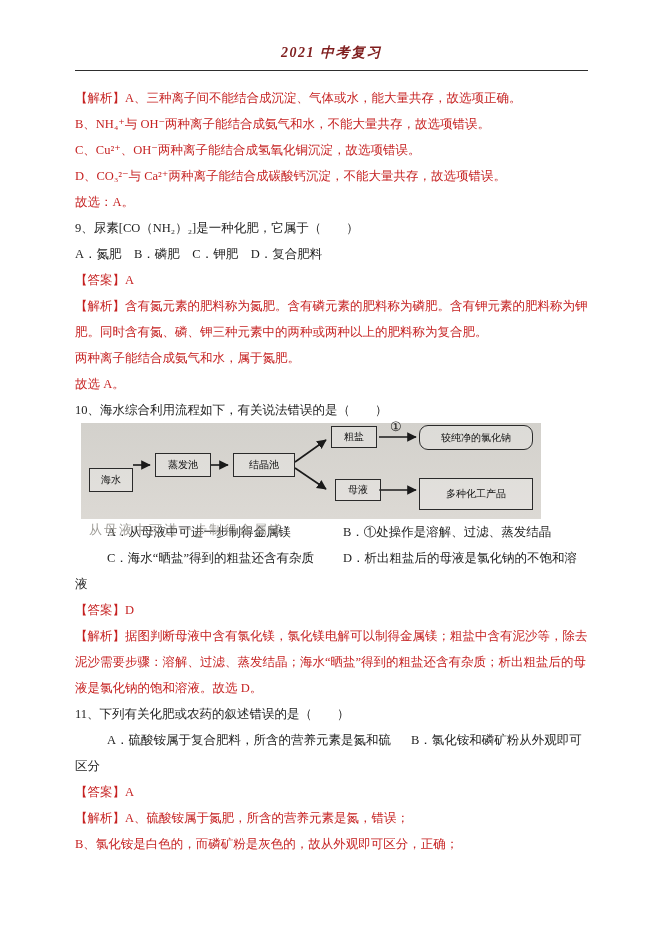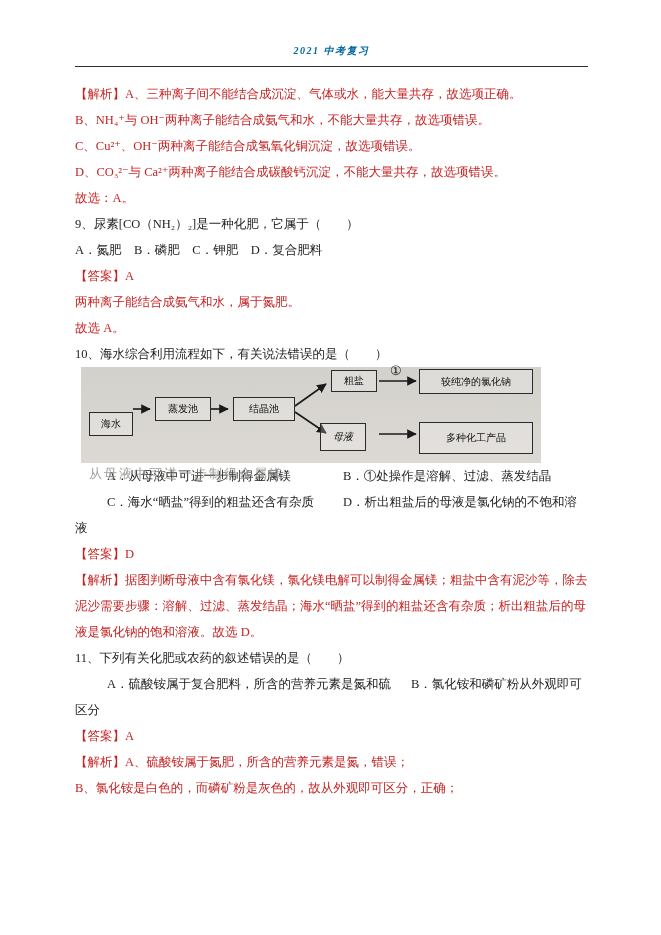--- a/index.html
+++ b/index.html
@@ -6,22 +6,22 @@
   html,body { background:#ffffff; }
   body {
     width:661px; height:935px;
     font-family:"Liberation Serif","DejaVu Serif",serif;
     color:#1d1d1d;
     overflow:hidden;
   }
   .page { width:661px; height:935px; padding:44px 73px 0 75px; overflow:hidden; }
   .doc-header { border-bottom:1.5px solid #2e2e2e; padding-bottom:8px; }
   .doc-title {
-    text-align:center; font-size:10px; font-weight:bold; font-style:italic;
-    letter-spacing:1.5px; color:#0369a1;
+    text-align:center; font-size:14px; font-weight:bold; font-style:italic;
+    letter-spacing:1.5px; color:#7f1d1d;
   }
   .content { margin-top:14px; width:513px; font-size:12.5px; }
   .content p { line-height:26px; margin:0; }
   .red { color:#c62222; }
   .tag, .ans { font-weight:normal; }
   .l { display:inline-block; vertical-align:top;margin-left:32px; }
   .w236 { width:236px; }
   .w304 { width:304px; }
 
   
@@ -60,20 +60,21 @@
 
     <p class="red"><span class="tag">【解析】</span><span>A、三种离子间不能结合成沉淀、气体或水，能大量共存，故选项正确。</span></p>
     <p class="red">B、NH₄⁺与 OH⁻两种离子能结合成氨气和水，不能大量共存，故选项错误。</p>
     <p class="red">C、Cu²⁺、OH⁻两种离子能结合成氢氧化铜沉淀，故选项错误。</p>
     <p class="red">D、CO₃²⁻与 Ca²⁺两种离子能结合成碳酸钙沉淀，不能大量共存，故选项错误。</p>
     <p class="red">故选：A。</p>
 
     <p>9、尿素[CO（NH₂）₂]是一种化肥，它属于（　　）</p>
     <p>A．氮肥　B．磷肥　C．钾肥　D．复合肥料</p>
     <p class="red"><span class="tag">【答案】</span><span class="ans">A</span></p>
+    <p class="red"><span class="tag">【解析】</span><span>含有氮元素的肥料称为氮肥。含有磷元素的肥料称为磷肥。含有钾元素的肥料称为钾肥。同时含有氮、磷、钾三种元素中的两种或两种以上的肥料称为复合肥。</span></p>
     <p class="red">两种离子能结合成氨气和水，属于氮肥。</p>
     <p class="red">故选 A。</p>
 
     <p>10、海水综合利用流程如下，有关说法错误的是（　　）</p>
 
     <figure class="flow">
       <svg width="460" height="82" viewBox="0 0 460 82">
         <defs>
           <marker id="ah" markerWidth="7" markerHeight="7" refX="5.5" refY="3" orient="auto">
             <path d="M0,0 L6,3 L0,6 Z" fill="#1a1a1a"></path>
@@ -83,22 +84,22 @@
         <line x1="130" y1="42" x2="147" y2="42" stroke="#1a1a1a" stroke-width="1.6" marker-end="url(#ah)"></line>
         <line x1="214" y1="39" x2="245" y2="17" stroke="#1a1a1a" stroke-width="1.6" marker-end="url(#ah)"></line>
         <line x1="214" y1="45" x2="245" y2="66" stroke="#1a1a1a" stroke-width="1.6" marker-end="url(#ah)"></line>
         <line x1="298" y1="14" x2="335" y2="14" stroke="#1a1a1a" stroke-width="1.6" marker-end="url(#ah)"></line>
         <line x1="298" y1="67" x2="335" y2="67" stroke="#1a1a1a" stroke-width="1.6" marker-end="url(#ah)"></line>
       </svg>
       <div class="fbox" style="left:8px; top:45px; width:44px; height:24px;">海水</div>
       <div class="fbox" style="left:74px; top:30px; width:56px; height:24px;">蒸发池</div>
       <div class="fbox" style="left:152px; top:30px; width:62px; height:24px;">结晶池</div>
       <div class="fbox" style="left:250px; top:3px; width:46px; height:22px;">粗盐</div>
-      <div class="fbox" style="left:239px; top:56px; width:46px; height:28px;font-style:italic;">母液</div>
-      <div class="fbox" style="left:338px; top:2px; width:114px; height:25px;">较纯净的氯化钠</div>
+      <div class="fbox" style="left:254px; top:56px; width:46px; height:22px;">母液</div>
+      <div class="fbox" style="left:338px; top:2px; width:114px; height:25px;border-radius:9px;">较纯净的氯化钠</div>
       <div class="fbox" style="left:338px; top:55px; width:114px; height:32px;">多种化工产品</div>
       <div class="step1">①</div>
       <div class="clip-strip"><span>从母液中可进一步制得金属镁</span></div>
     </figure>
 
     <p class="row"><span class="l w236">A．从母液中可进一步制得金属镁</span><span>B．①处操作是溶解、过滤、蒸发结晶</span></p>
     <p class="row"><span class="l w236">C．海水“晒盐”得到的粗盐还含有杂质</span><span>D．析出粗盐后的母液是氯化钠的不饱和溶液</span></p>
 
     <p class="red"><span class="tag">【答案】</span><span class="ans">D</span></p>
     <p class="red"><span class="tag">【解析】</span><span>据图判断母液中含有氯化镁，氯化镁电解可以制得金属镁；粗盐中含有泥沙等，除去泥沙需要步骤：溶解、过滤、蒸发结晶；海水“晒盐”得到的粗盐还含有杂质；析出粗盐后的母液是氯化钠的饱和溶液。故选 D。</span></p>

